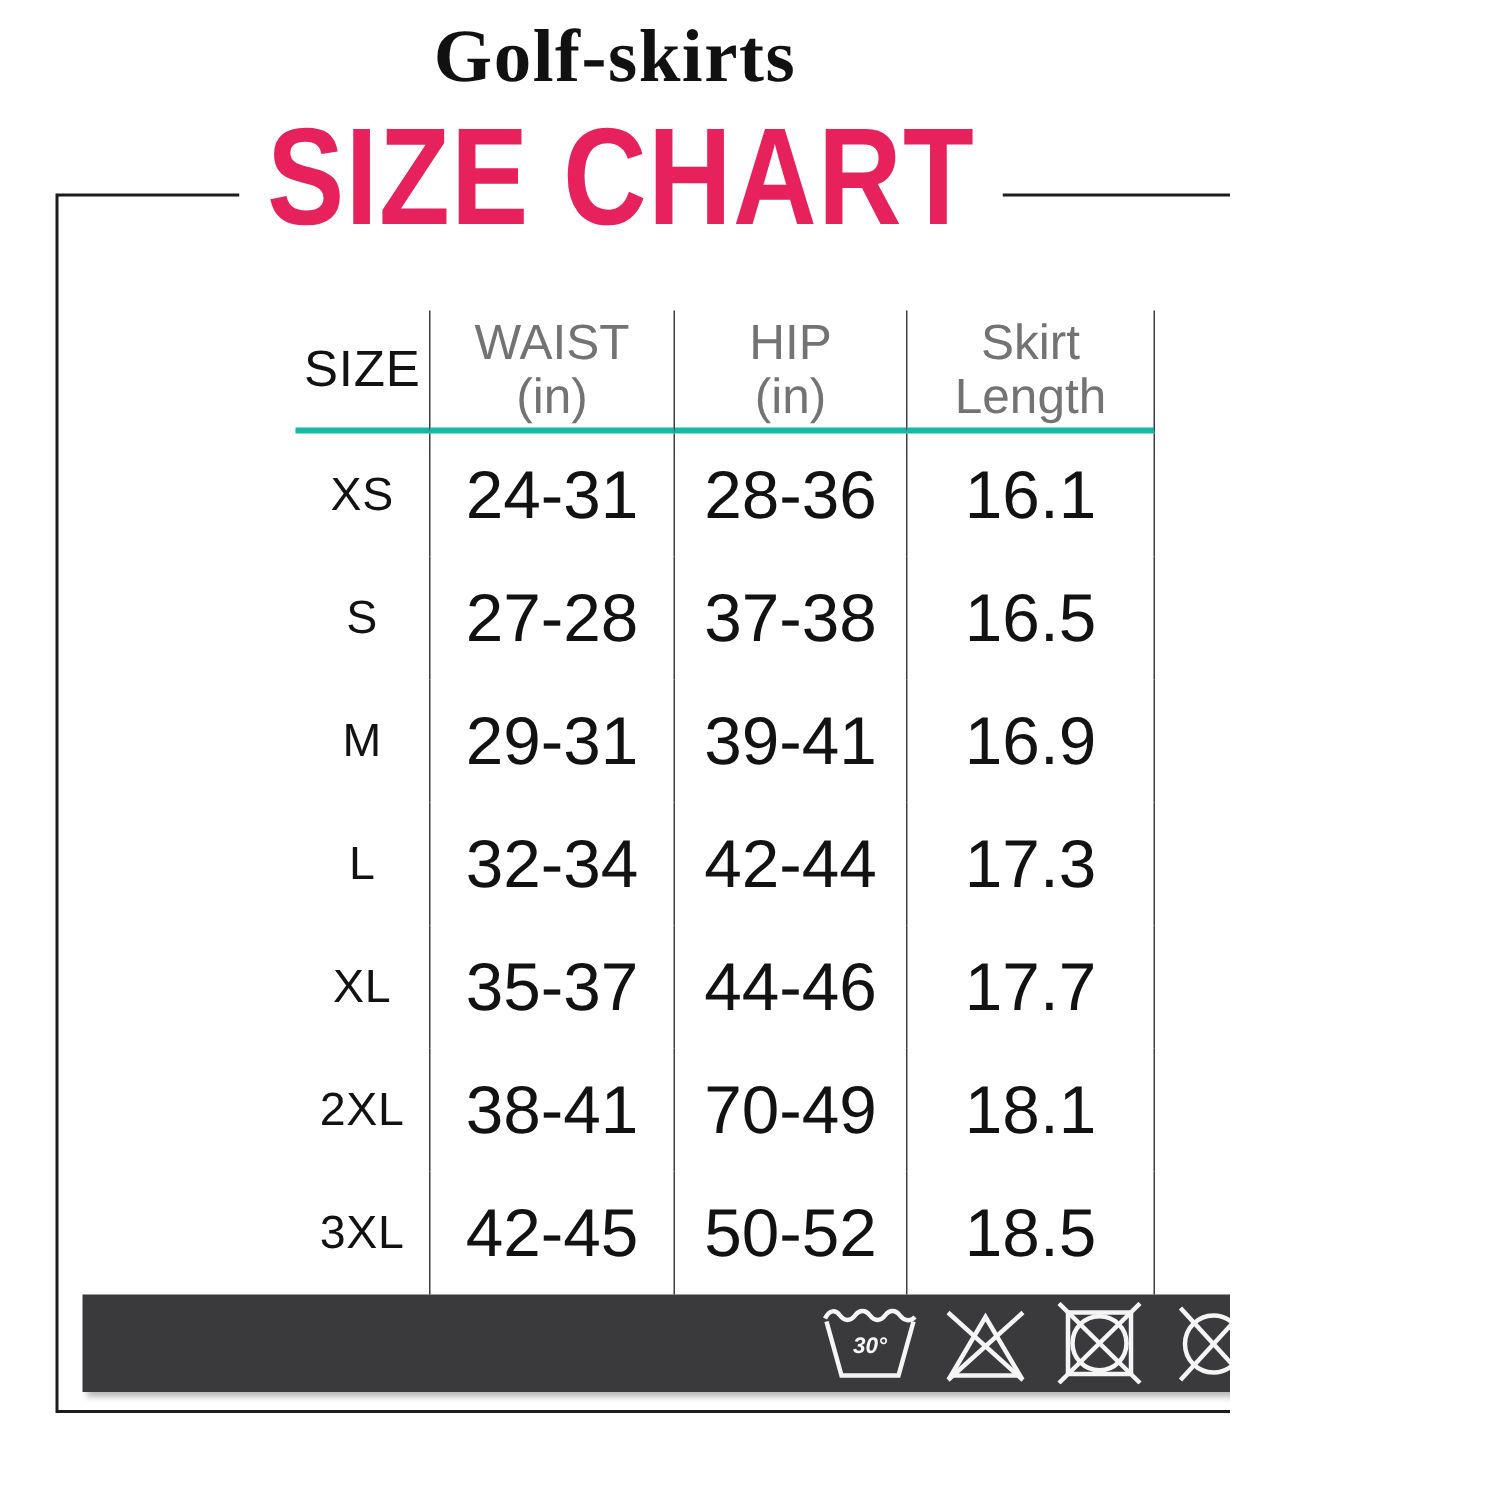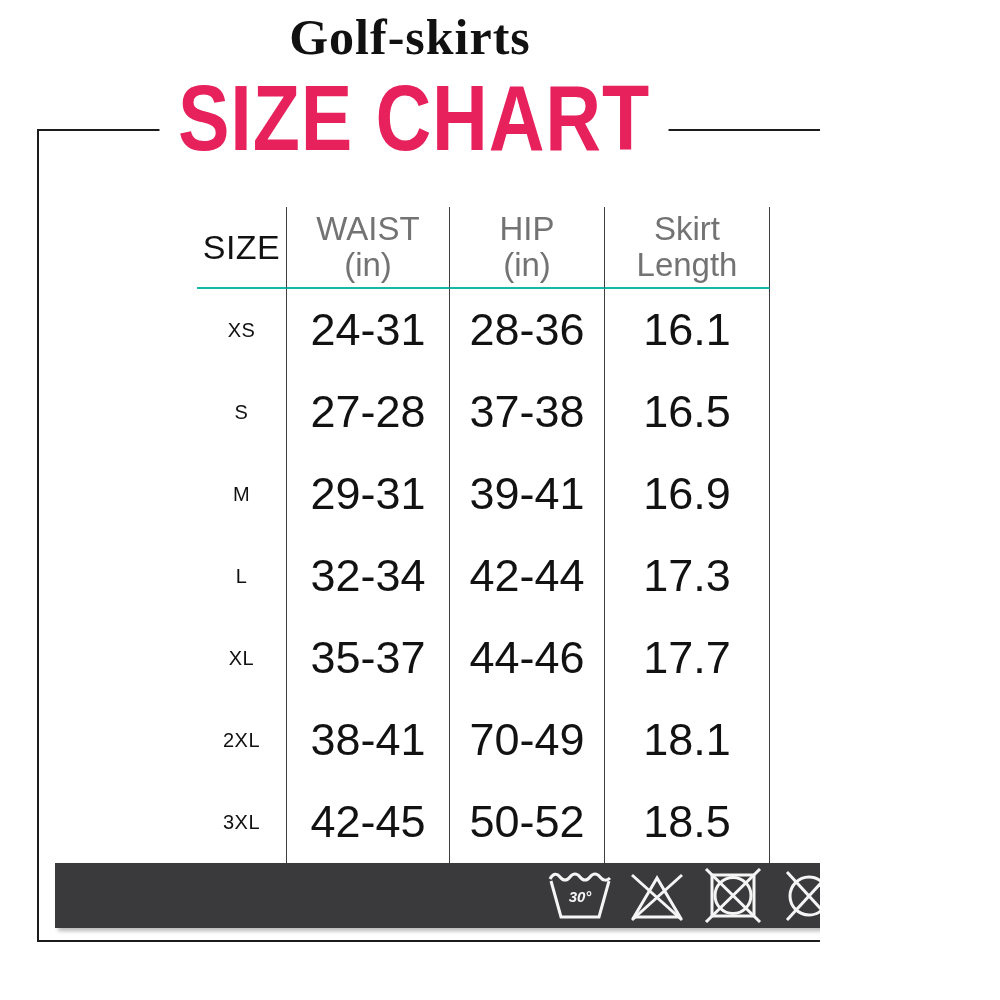--- a/index.html
+++ b/index.html
@@ -64,34 +64,34 @@
     z-index: 1;
   }
   .cell {
     border-right: 1px solid #3f3f3f;
     display: flex;
     flex-direction: column;
     align-items: center;
     justify-content: center;
     background: transparent;
   }
-  .cell.header { border-bottom: 2px solid #14b8a6; }
+  .cell.header { border-bottom: 4px solid #14b8a6; }
   .hdr-size {
     font-size: 34px;
     color: #121212;
     letter-spacing: 0.5px;
   }
   .hdr-pink {
     font-size: 33px;
     line-height: 1.1;
     color: #737373;
     text-align: center;
   }
   .cell.label {
-    font-size: 20px;
+    font-size: 31px;
     color: #121212;
     letter-spacing: 0.5px;
   }
   .cell.val {
     font-size: 45px;
     color: #121212;
   }
   .care-bar {
     position: absolute;
     left: 55px;

